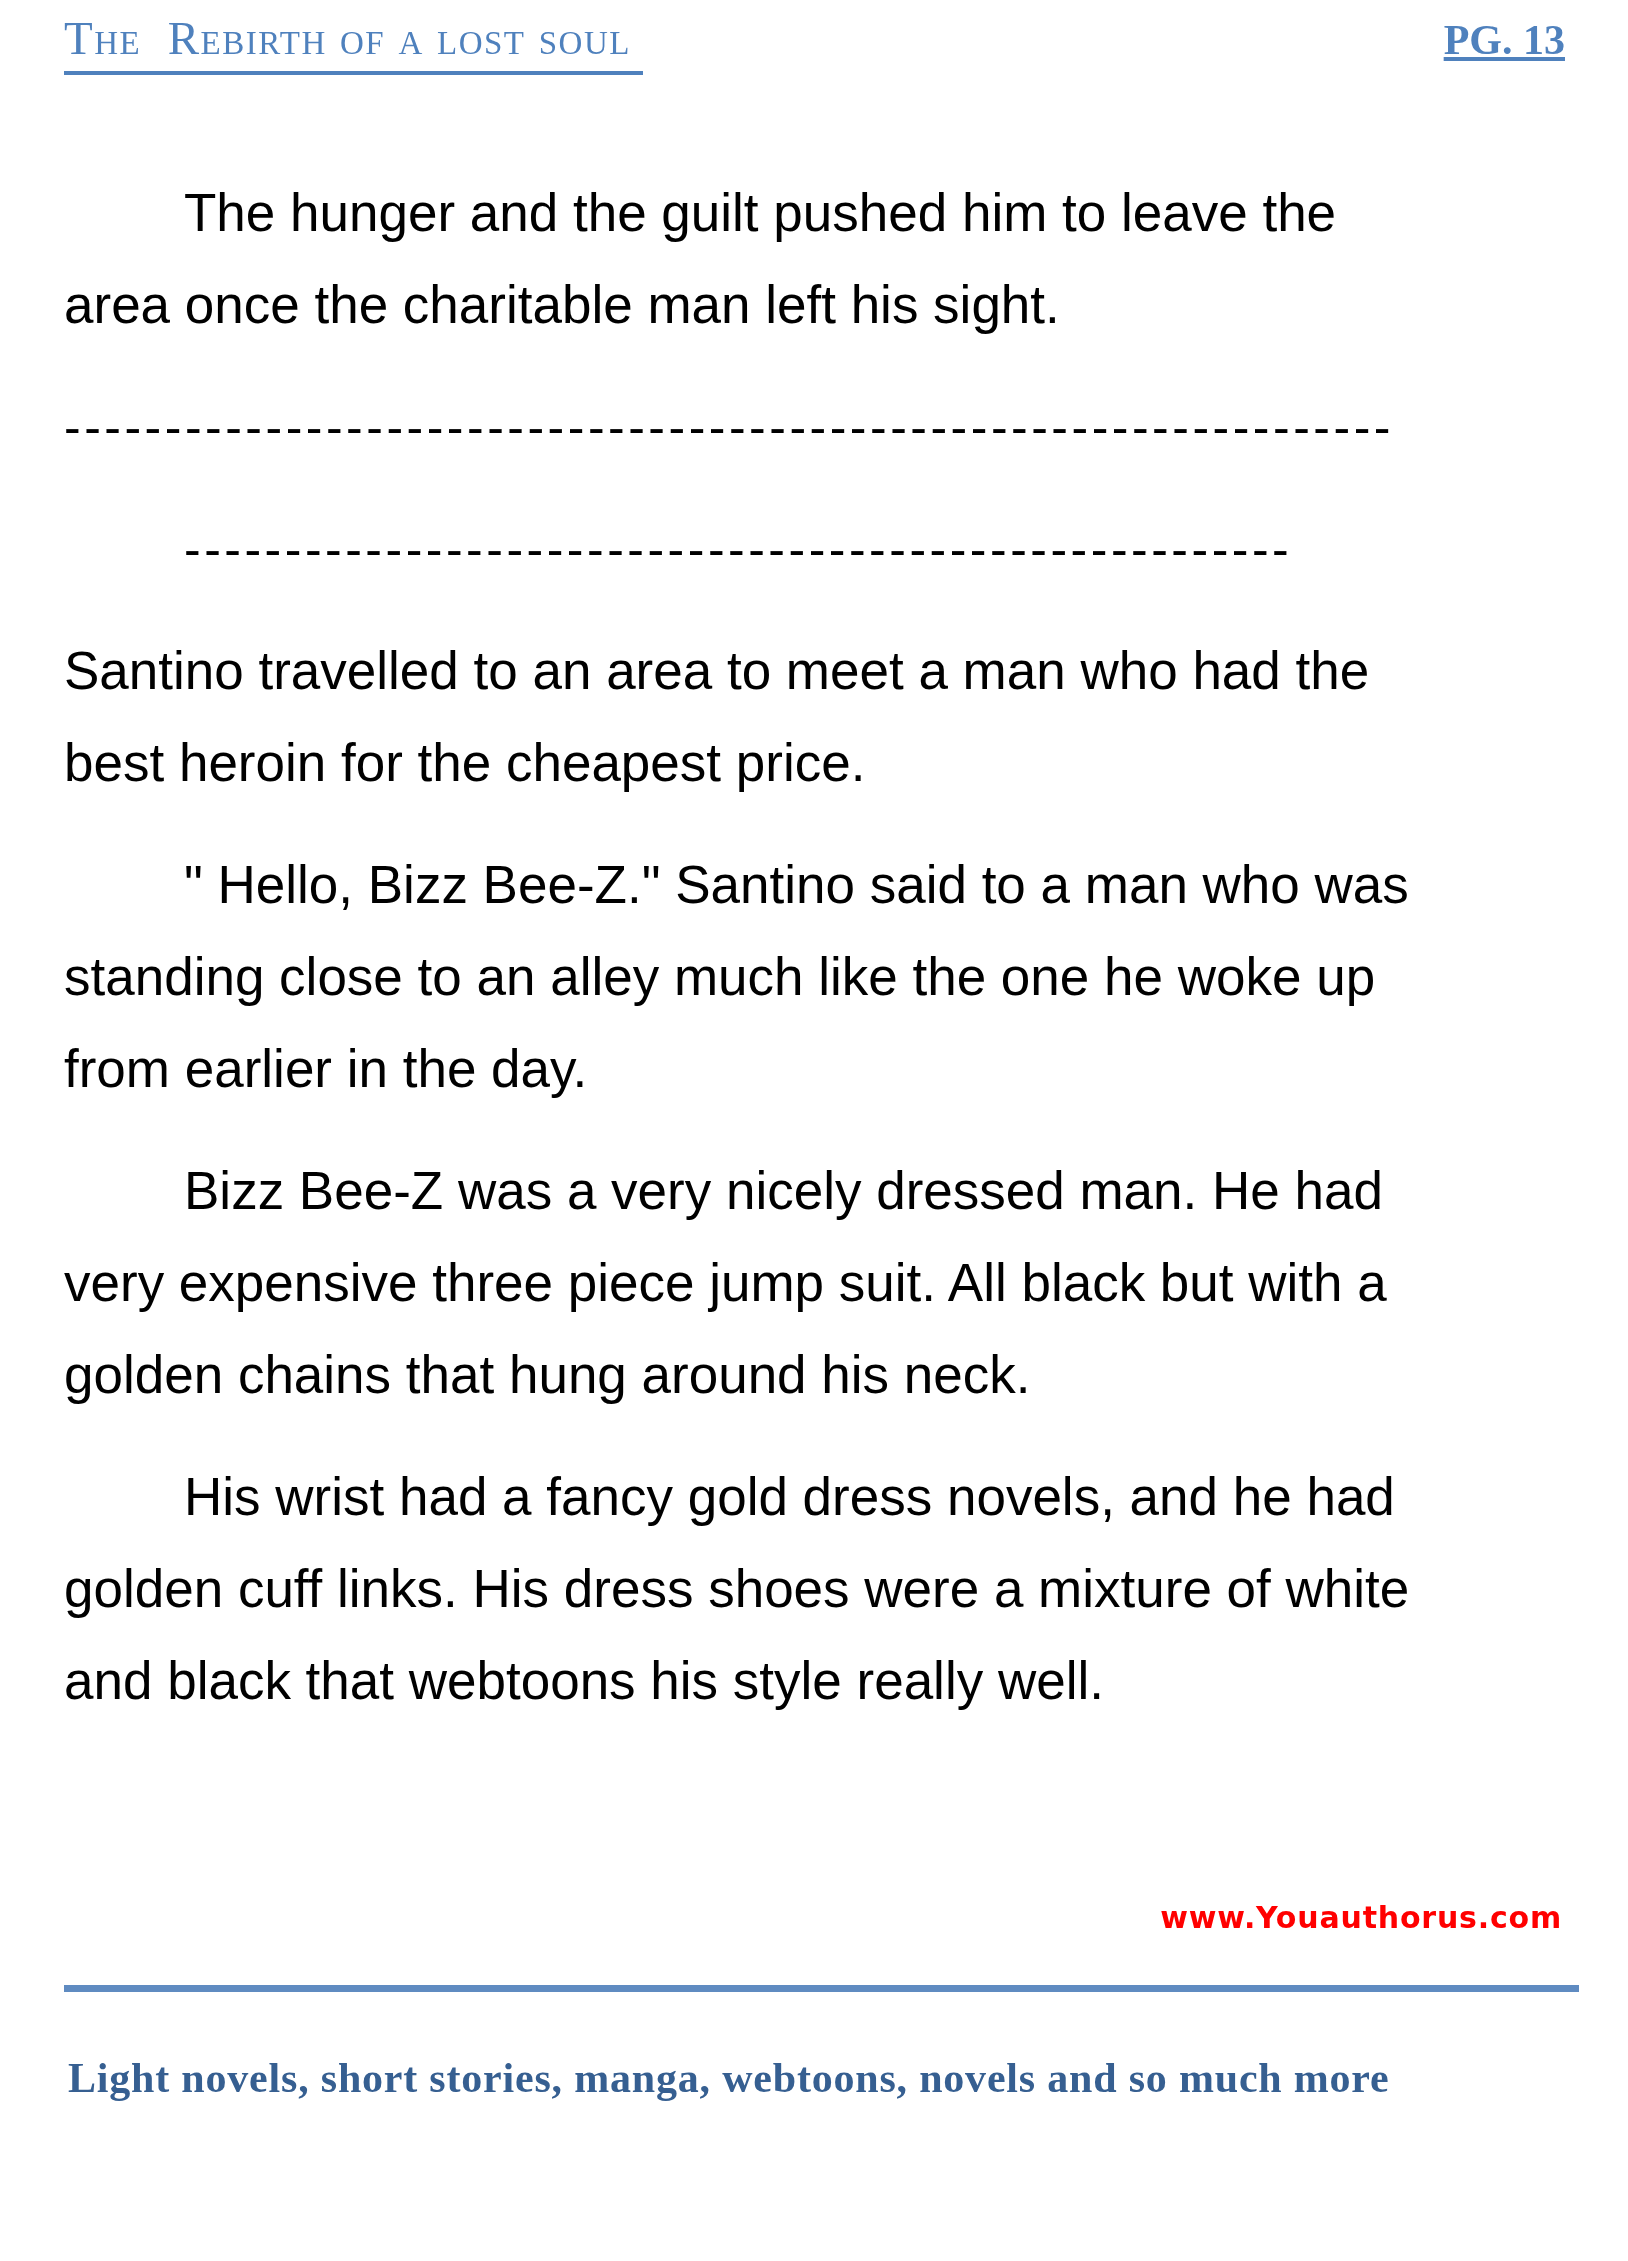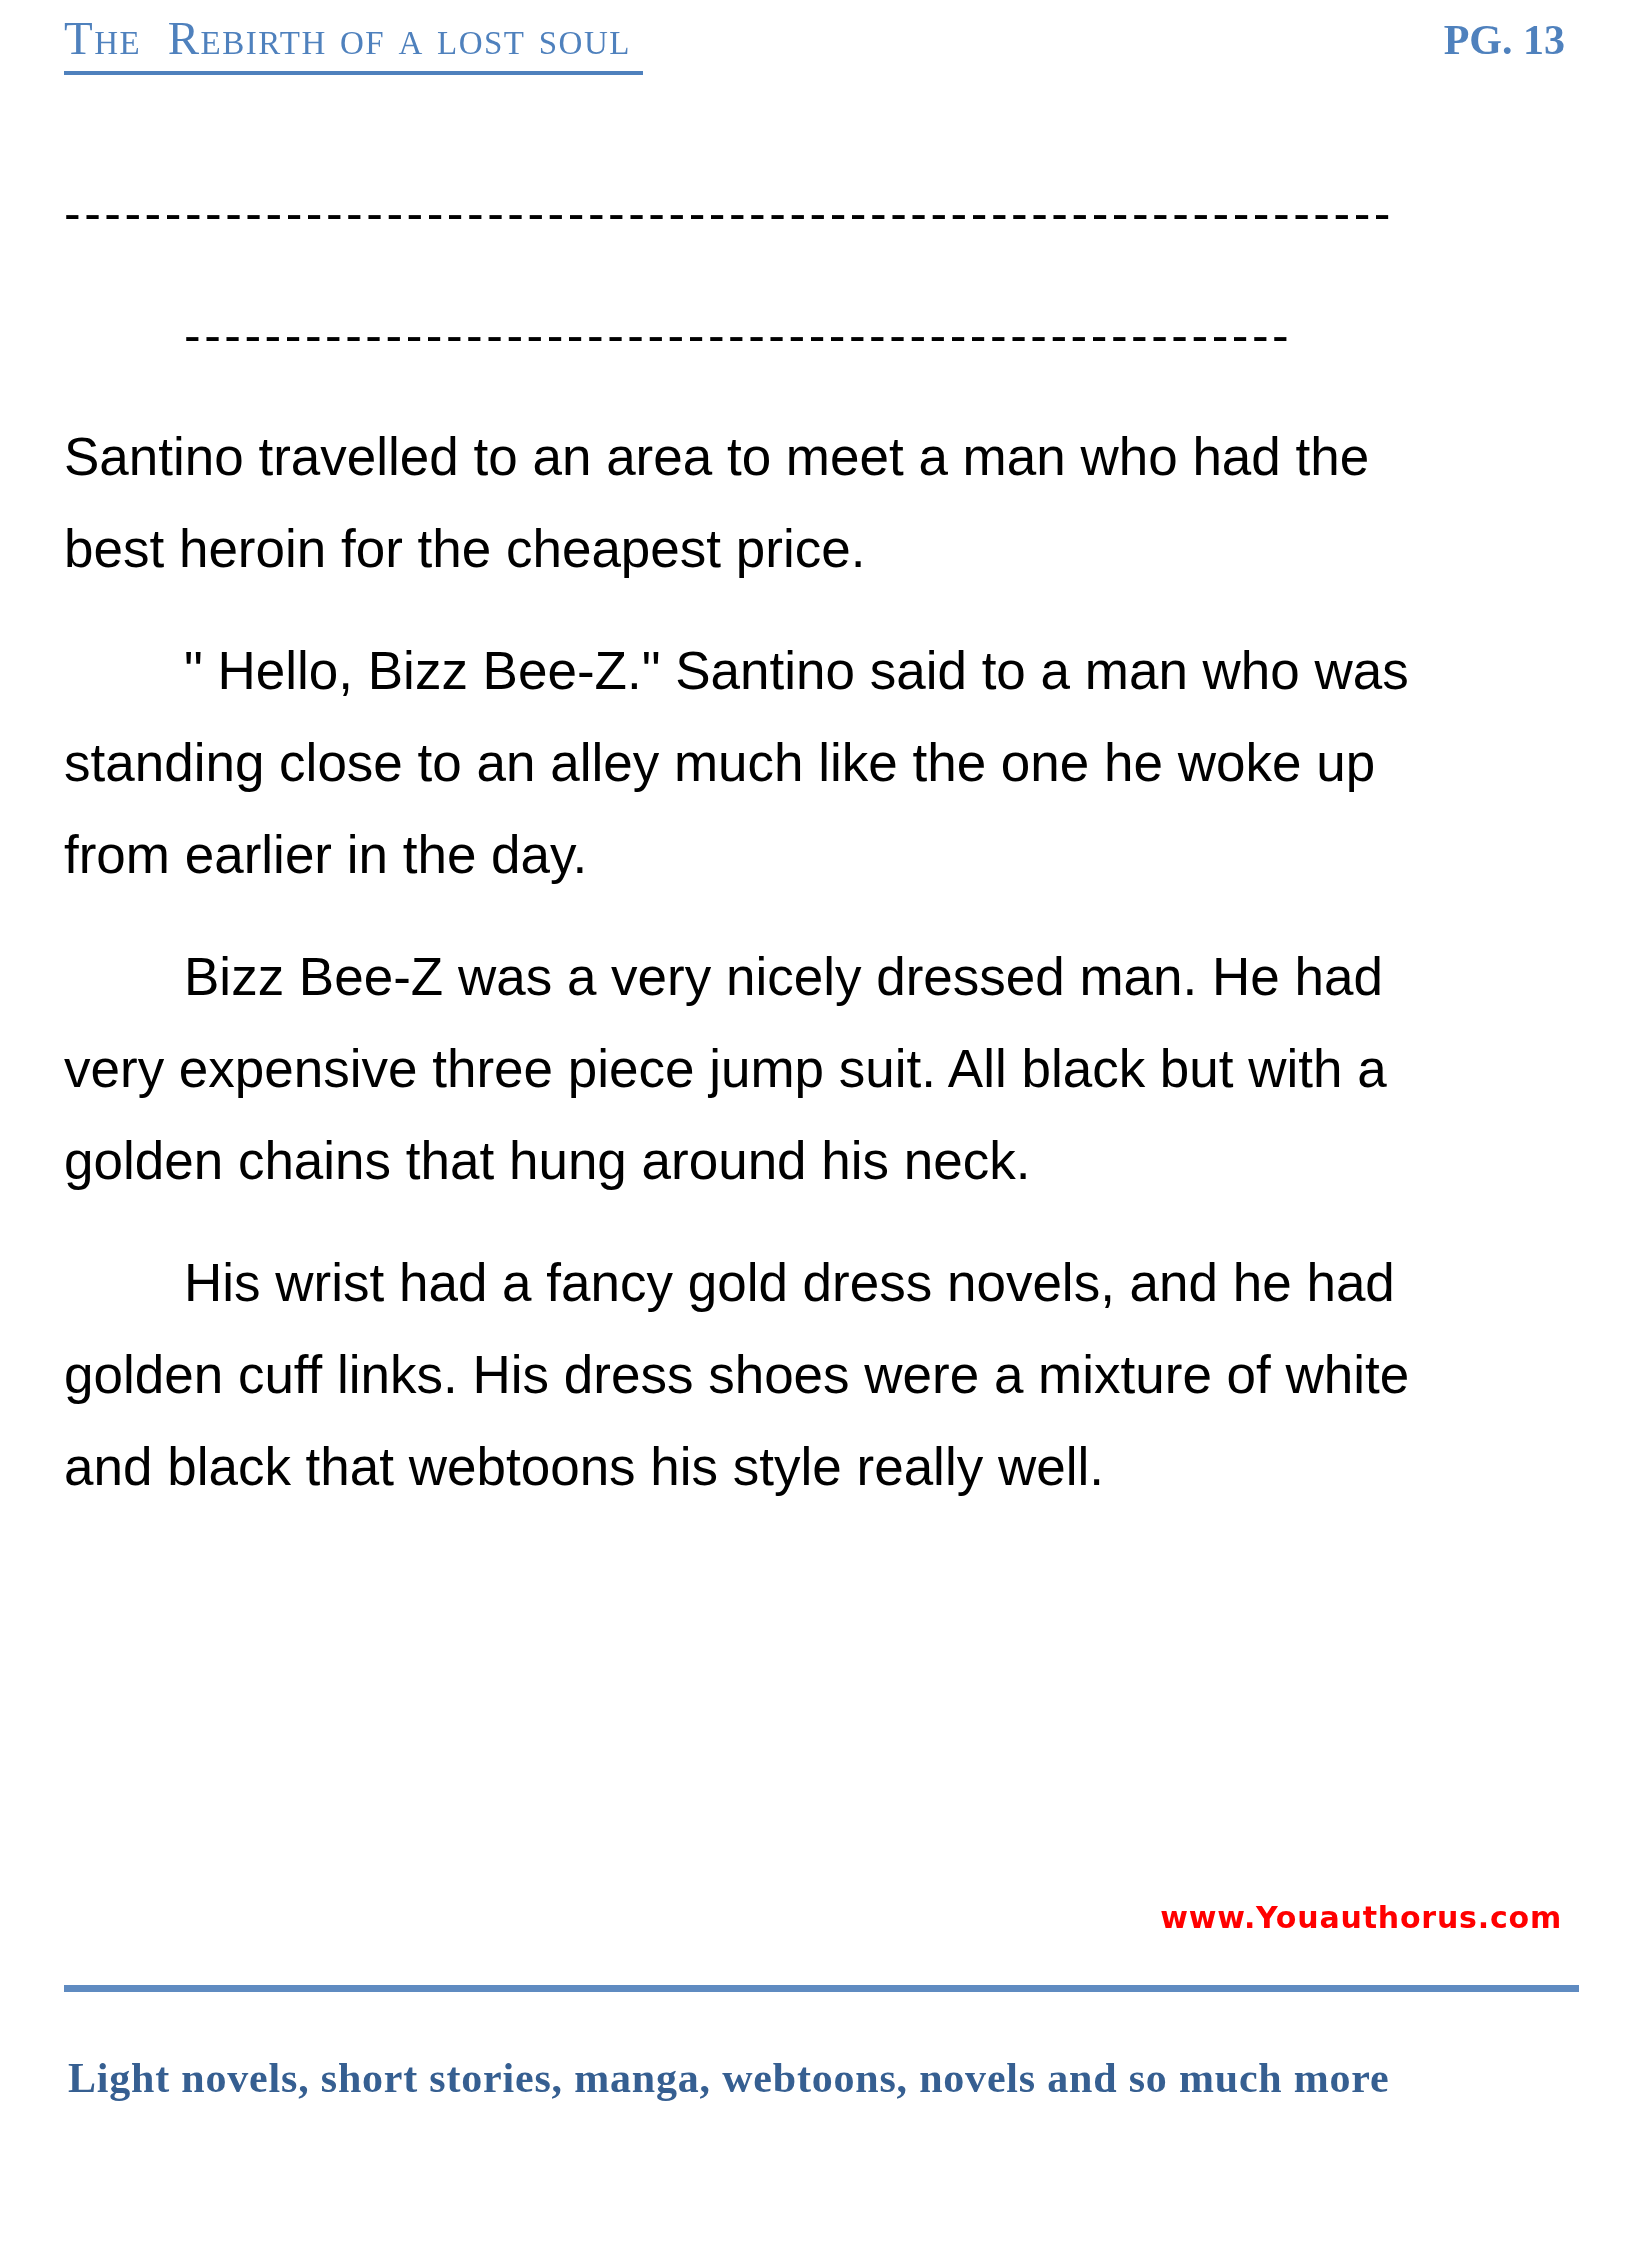--- a/index.html
+++ b/index.html
@@ -36,20 +36,21 @@
     padding: 0 12px 5.3px 0;
     white-space: pre;
     text-align: right;
   }
   .page-number {
     font-family: "Liberation Serif", "DejaVu Serif", serif;
     font-weight: bold;
     font-size: 42px;
     color: var(--accent);
     white-space: pre;
+    text-decoration: underline;
   }
   .body-content {
     margin-top: 92px;
     font-size: 53px;
     line-height: 92px;
     color: var(--body-text);
   }
   .para { margin: 0 0 30px 0; }
   .para:last-child { margin-bottom: 0; }
   .line { white-space: pre; }
@@ -93,20 +94,24 @@
 
 <div class="page">
 
   <div class="page-header">
     <span class="doc-title">The  Rebirth of a lost soul</span>
     <span class="page-number">PG. 13</span>
   </div>
 
   <div class="body-content">
 
+  <div class="para">
+        <div class="line first-indent">The hunger and the guilt pushed him to leave the</div>
+        <div class="line">area once the charitable man left his sight.</div>
+      </div>
       <div class="para separator">
         <div class="line">------------------------------------------------------------------</div>
       </div>
       <div class="para separator">
         <div class="line first-indent">-------------------------------------------------------</div>
       </div>
       <div class="para">
         <div class="line">Santino travelled to an area to meet a man who had the</div>
         <div class="line">best heroin for the cheapest price.</div>
       </div>

